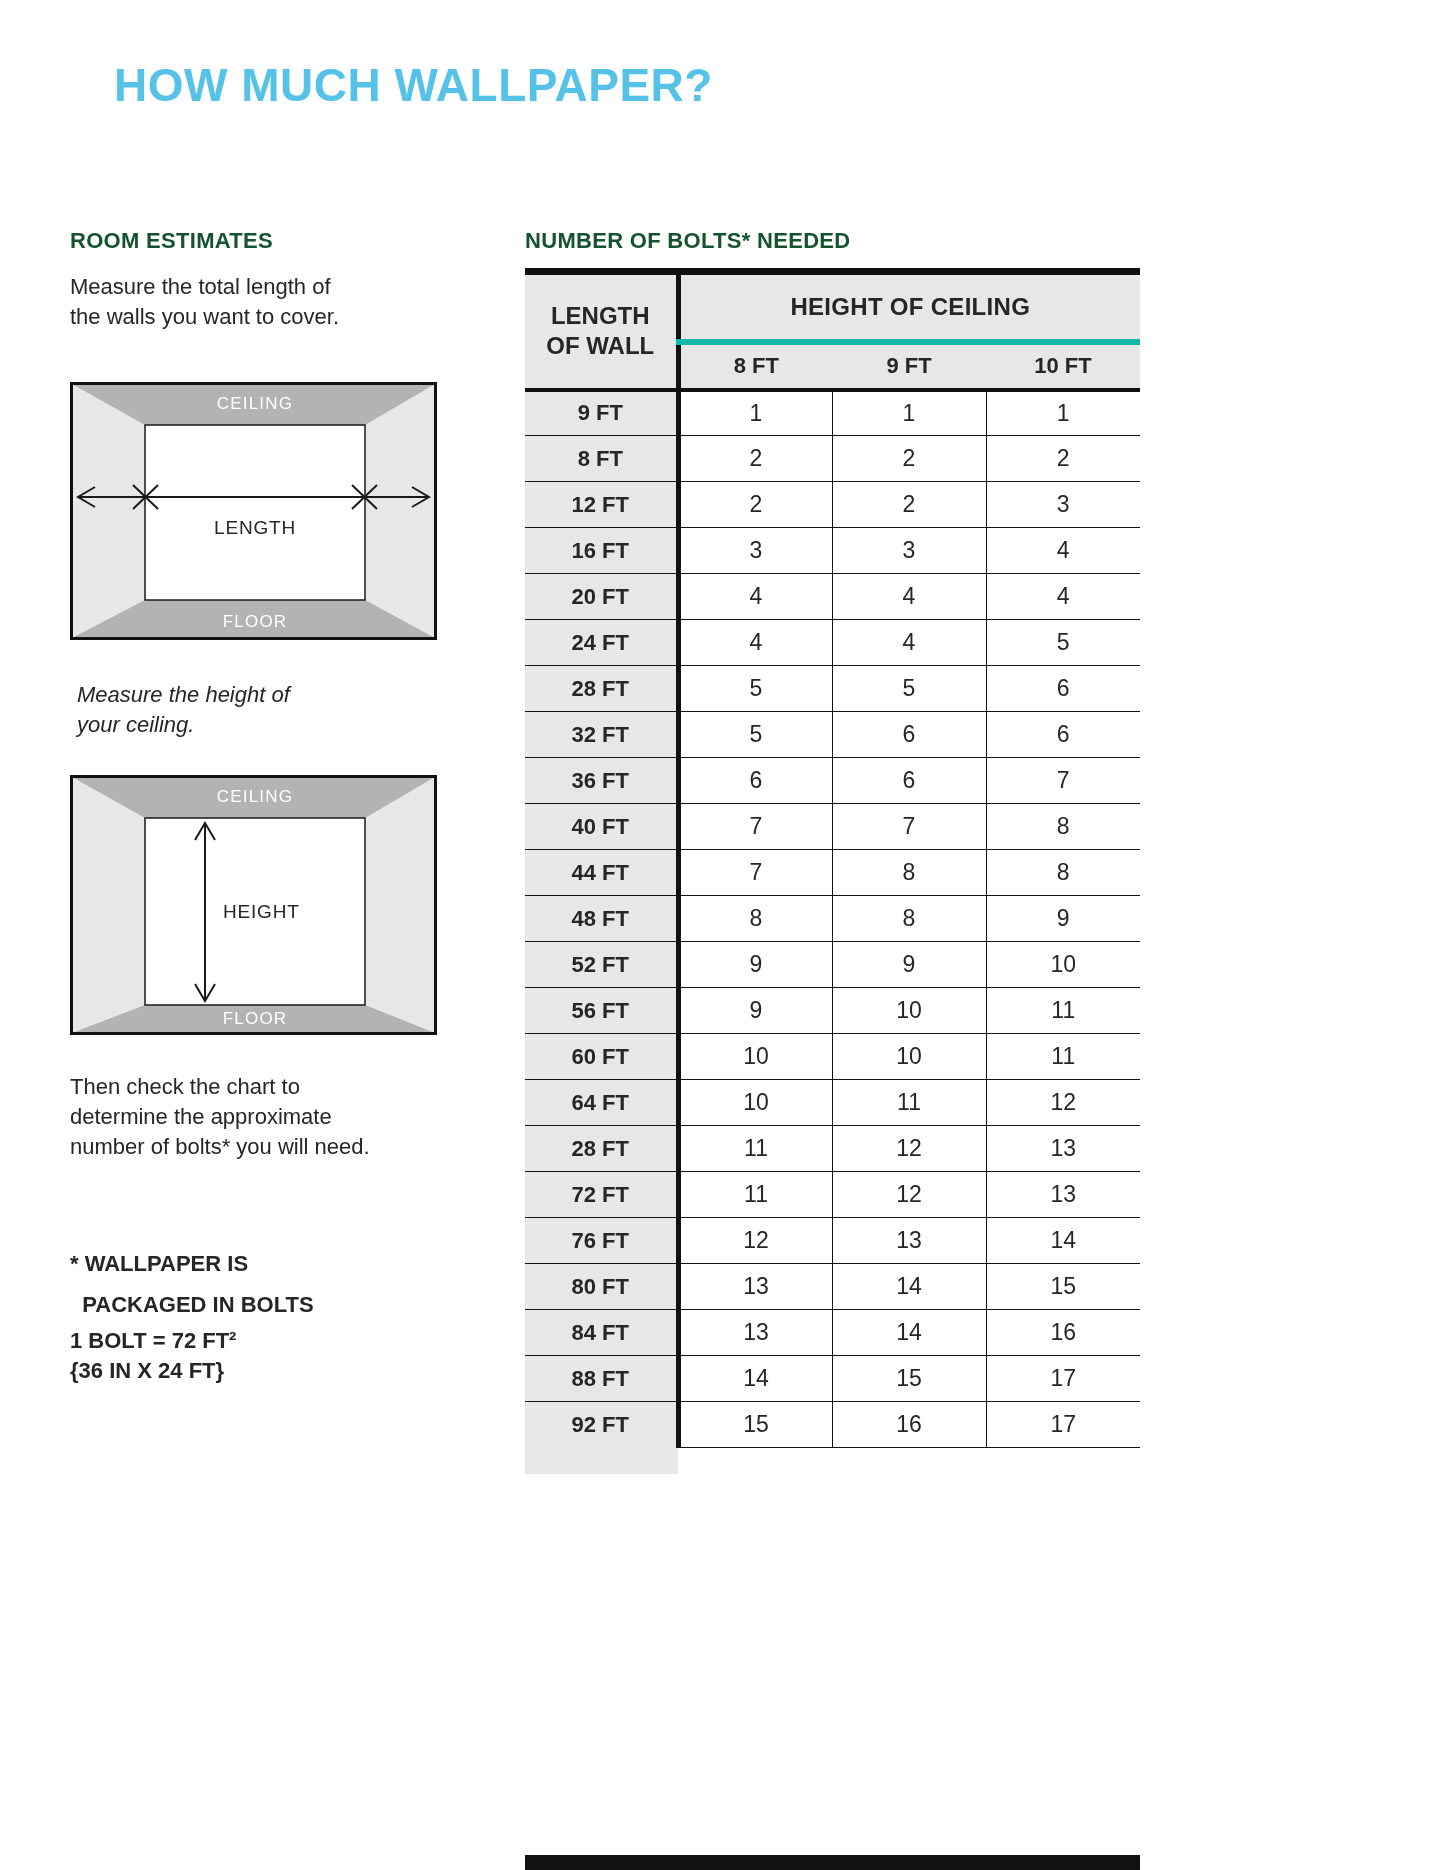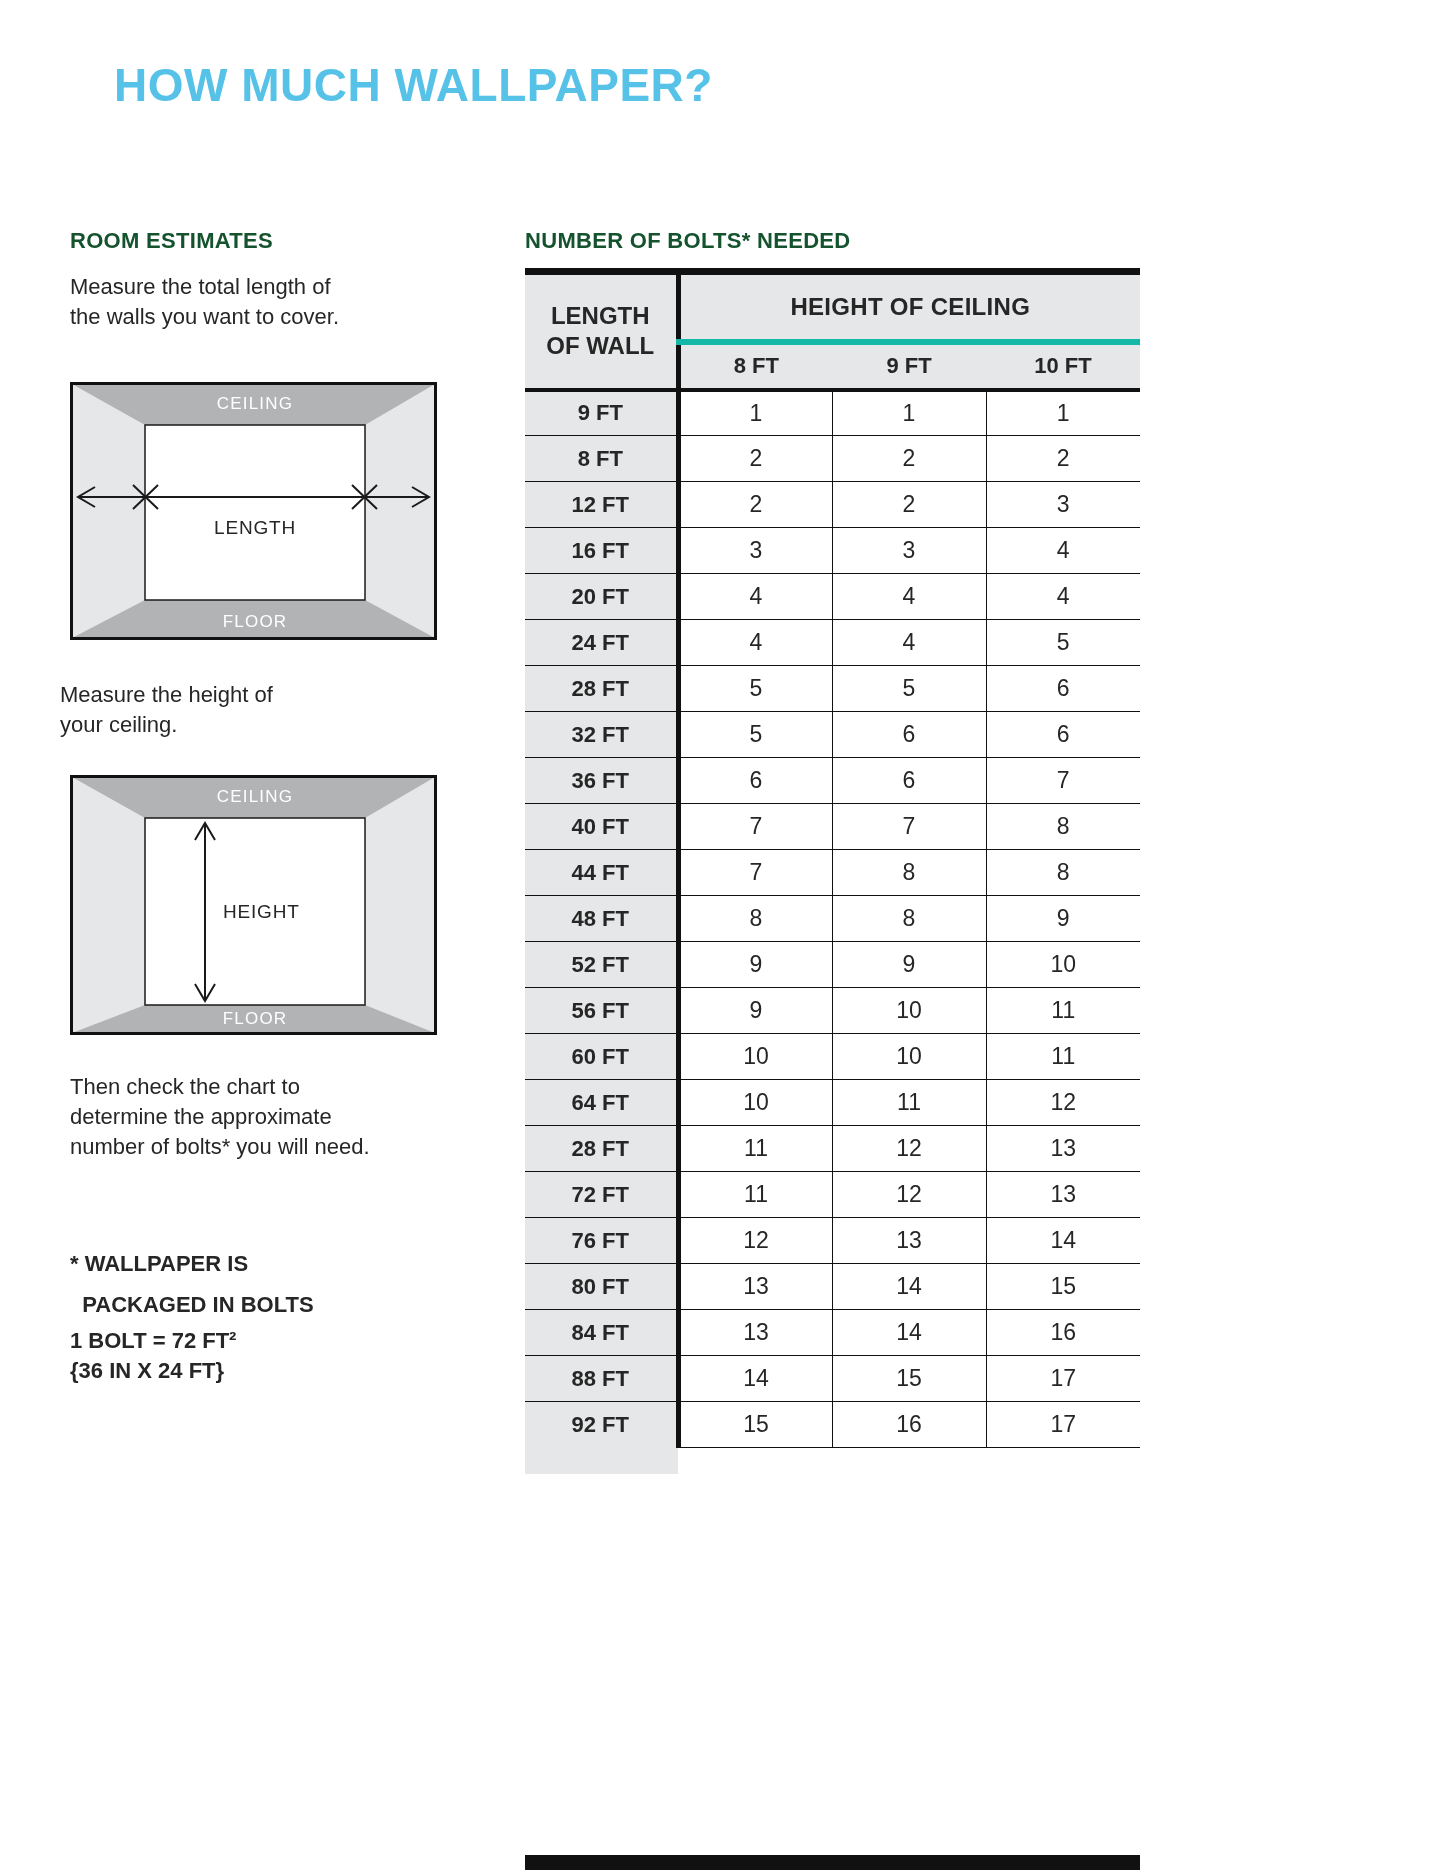--- a/index.html
+++ b/index.html
@@ -9,21 +9,21 @@
 
   .title { position:absolute; left:70px; top:58px; font-size:46px; font-weight:bold;
            color:#56C2E8; letter-spacing:0.5px;margin-left:44px; }
 
   .col-heading { font-size:22px; font-weight:bold; color:#14532d; letter-spacing:0.3px; }
   .room-estimates { position:absolute; left:70px; top:228px; }
   .table-heading  { position:absolute; left:525px; top:228px; width:615px; }
 
   .body-text { font-size:22px; line-height:30px; color:#262626; white-space:pre-line; }
   .step1 { position:absolute; left:70px; top:272px; }
-  .step2 { position:absolute; left:60px; top:680px; }
+  .step2 { position:absolute; left:77px; top:680px;font-style:italic; }
   .step3 { position:absolute; left:70px; top:1072px; }
 
   .footnote  { position:absolute; left:70px; top:1243px; font-size:22px; font-weight:bold;
                line-height:41px; white-space:pre-wrap; }
   .bolt-note { position:absolute; left:70px; top:1326px; font-size:22px; font-weight:bold;
                line-height:30px; white-space:pre-wrap; }
 
   .diagram1 { position:absolute; left:70px; top:382px; }
   .diagram2 { position:absolute; left:70px; top:775px; }
   .band-label { fill:#ffffff; font-size:17px; letter-spacing:1.2px; font-family:"Liberation Sans", sans-serif; }

